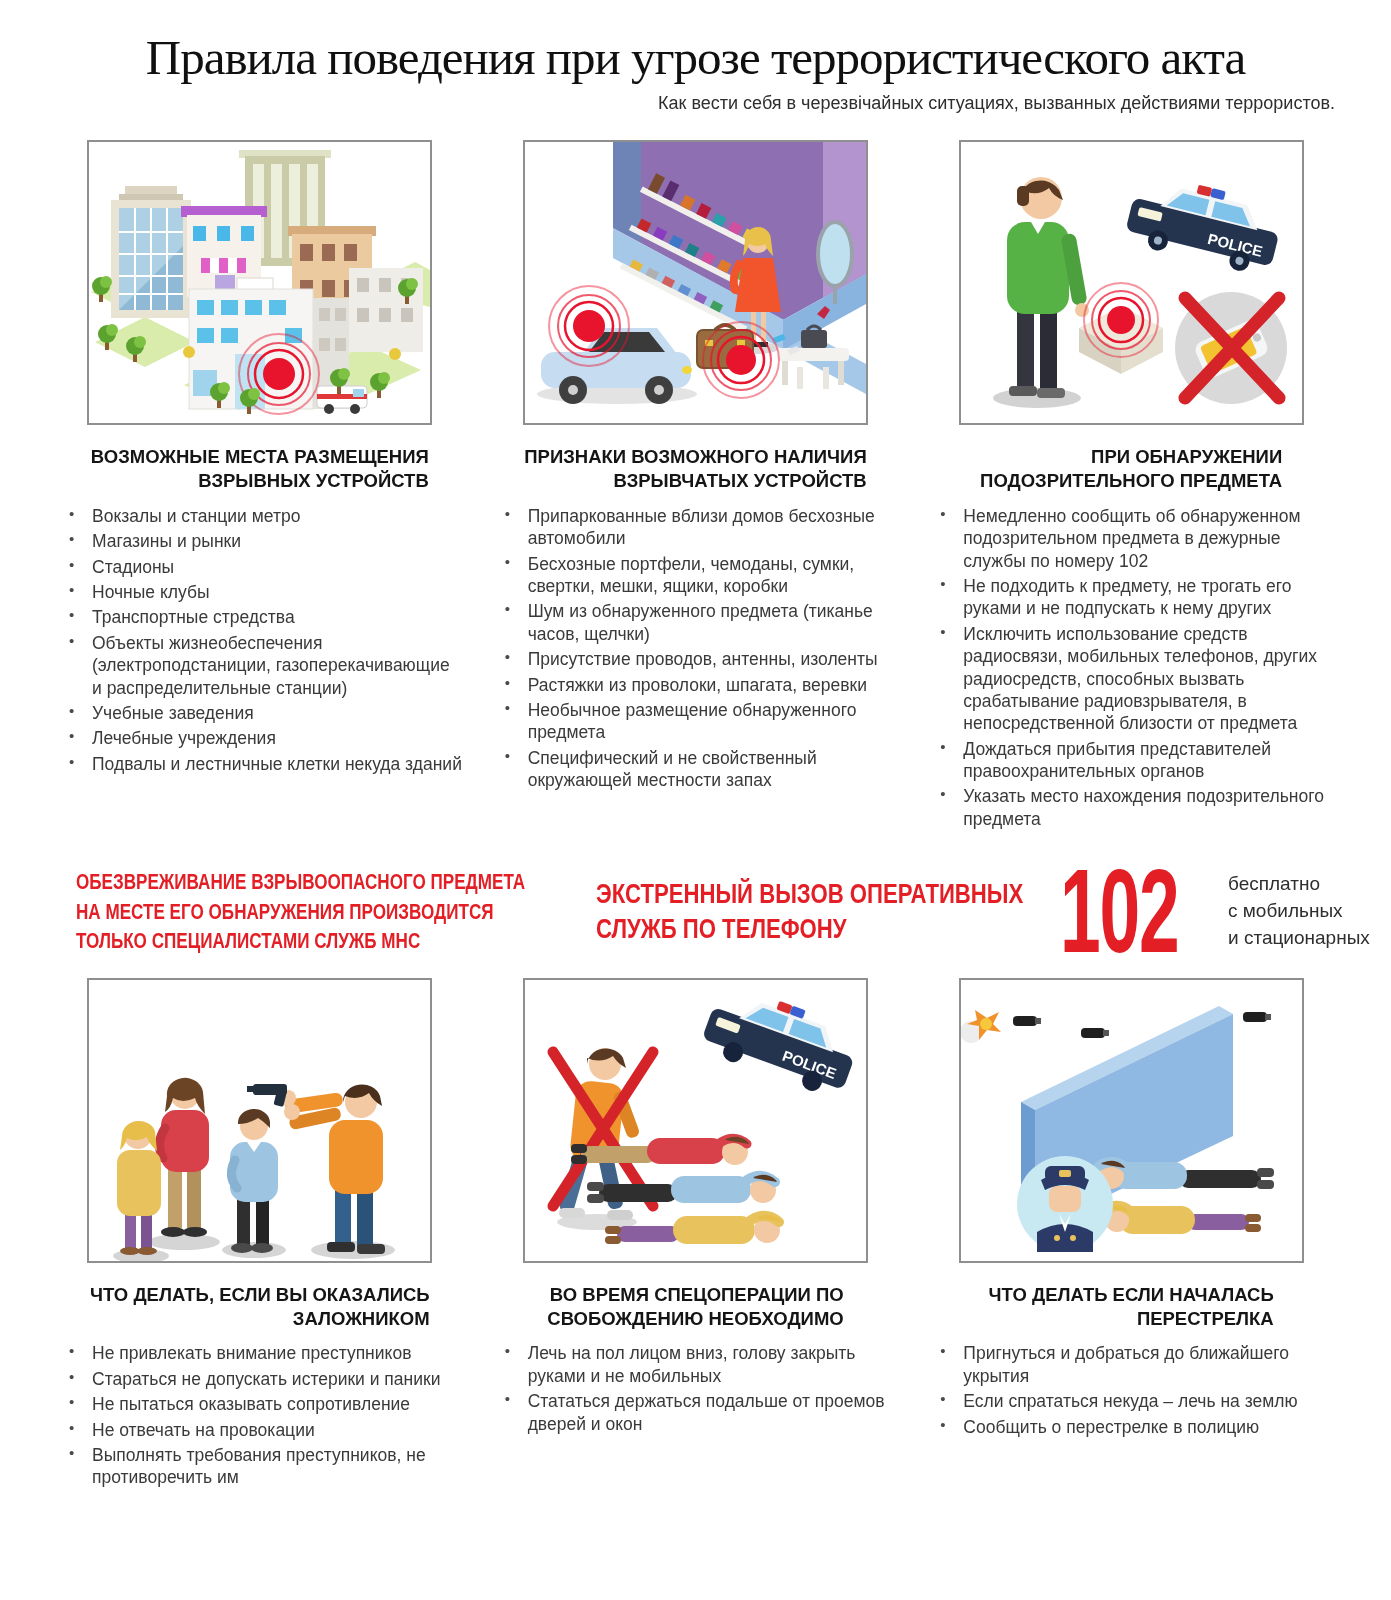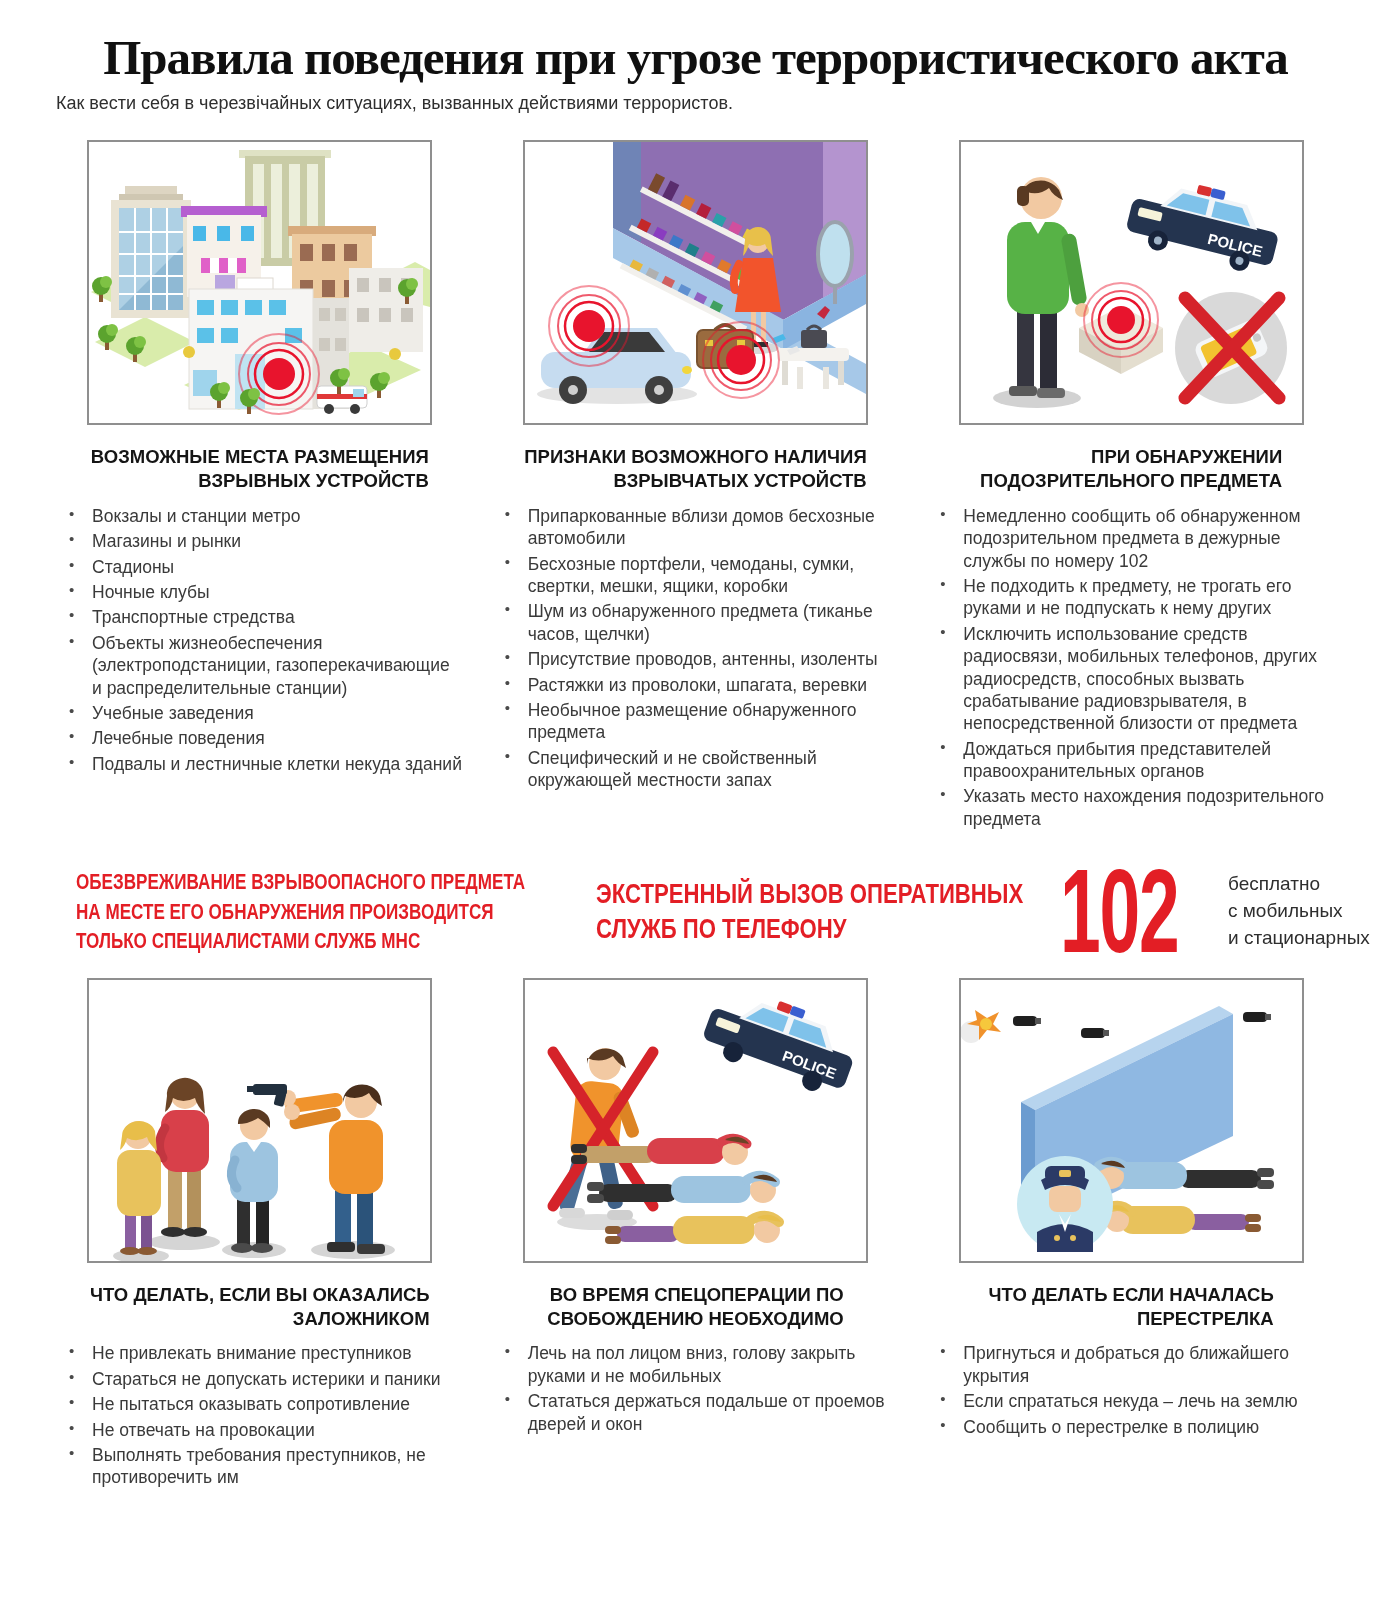--- a/index.html
+++ b/index.html
@@ -1,21 +1,21 @@
 <!DOCTYPE html>
 <html><head>
 <meta charset="utf-8">
 <style>
   html,body{margin:0;padding:0;background:#ffffff;}
   body{width:1391px;min-height:1600px;font-family:"Liberation Sans",sans-serif;color:#383838;}
   .poster{width:1391px;box-sizing:border-box;padding:24px 56px 30px;}
 
   
-  .title{font-family:"Liberation Serif",serif;font-size:49px;font-weight:700;color:#101010;text-align:center;line-height:1.05;margin:8px 0 10px;letter-spacing:-1px;}
-  .subtitle{font-size:18px;color:#2e2e2e;text-align:left;margin-bottom:26px;}
+  .title{font-family:"Liberation Serif",serif;font-size:49px;font-weight:400;color:#101010;text-align:center;line-height:1.05;margin:8px 0 10px;letter-spacing:-1px;}
+  .subtitle{font-size:18px;color:#2e2e2e;text-align:right;margin-bottom:26px;}
 
   
   .cols{display:grid;grid-template-columns:repeat(3,1fr);column-gap:28px;}
   .col{display:flex;flex-direction:column;align-items:center;}
   .figure{width:345px;height:285px;border:2px solid #8f8f8f;box-sizing:border-box;background:#fff;overflow:hidden;flex:none;}
   .figure svg{display:block;width:341px;height:281px;}
   h2{font-size:18.5px;font-weight:bold;color:#151515;text-align:right;line-height:1.28;margin:20px 0 12px;white-space:pre-line;}
   ul.bullets{list-style:none;margin:0;padding:0;width:100%;max-width:420px;}
   ul.bullets li{position:relative;padding-left:36px;font-size:17.5px;line-height:1.28;color:#3a3a3a;margin-bottom:3px;}
   ul.bullets li::before{content:"•";position:absolute;left:13px;top:-1px;color:#4a4a4a;font-size:15px;}
@@ -199,21 +199,21 @@
       <h2>ВОЗМОЖНЫЕ МЕСТА РАЗМЕЩЕНИЯ
 ВЗРЫВНЫХ УСТРОЙСТВ</h2>
       <ul class="bullets">
           <li>Вокзалы и станции метро</li>
           <li>Магазины и рынки</li>
           <li>Стадионы</li>
           <li>Ночные клубы</li>
           <li>Транспортные стредства</li>
           <li>Объекты жизнеобеспечения (электроподстаниции, газоперекачивающие и распределительные станции)</li>
           <li>Учебные заведения</li>
-          <li>Лечебные поведения</li>
+          <li>Лечебные учреждения</li>
           <li>Подвалы и лестничные клетки некуда зданий</li>
         </ul>
     </div>
 
     <div class="col">
       <div class="figure">
         <svg viewBox="0 0 341 281">
 
           <polygon points="88,0 341,0 341,132 258,178 88,86" fill="#8e6fb2"></polygon>
           <polygon points="88,0 116,0 116,100 88,86" fill="#6f84b6"></polygon>

